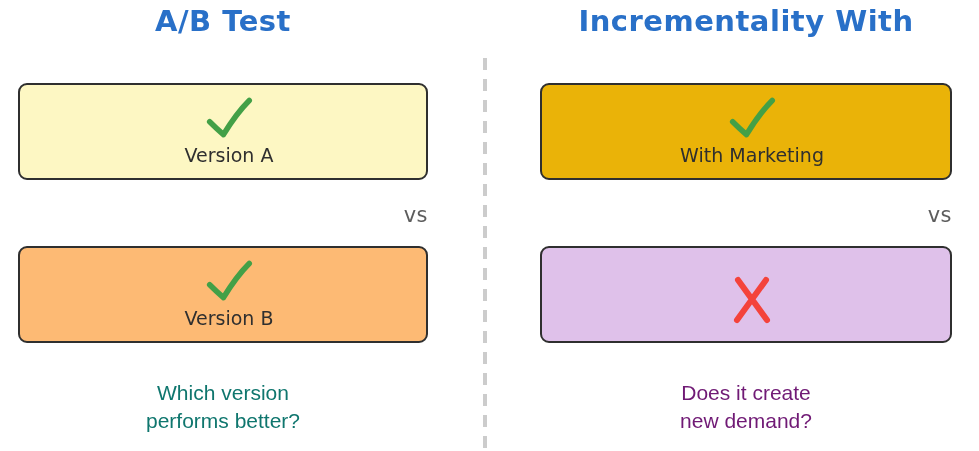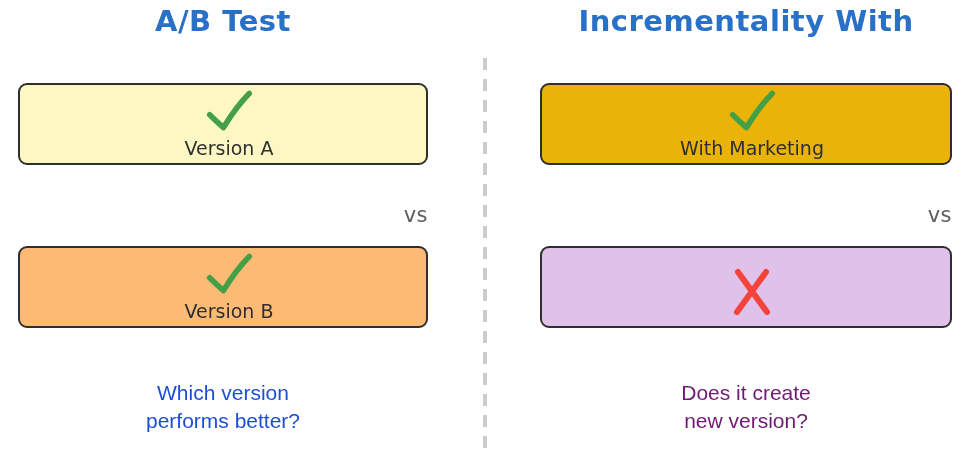--- a/index.html
+++ b/index.html
@@ -18,21 +18,21 @@
     font-size: 29px;
     font-weight: 800;
     letter-spacing: 0.5px;
     font-family: "DejaVu Sans", sans-serif;
   }
   .title-left  { left: 18px;  width: 410px; }
   .title-right { left: 540px; width: 412px; }
 
   .card {
     position: absolute;
-    height: 82px;
+    height: 97px;
     border: 2.5px solid #2f2f2f;
     border-radius: 9px;
     box-sizing: border-box;
     display: flex;
     flex-direction: column;
     align-items: center;
     justify-content: center;
     padding-left: 12px;
   }
   .card-left  { left: 18px;  width: 410px; }
@@ -105,21 +105,21 @@
 
   <div class="vs vs-left" style="color: rgb(93, 93, 93);">vs</div>
 
   <div class="card card-left row2" style="background-color: #fdba74;">
     <svg class="mark mark-check" viewBox="0 0 60 50">
       <path d="M9 29 Q16 36 24 43 Q38 20 52 6" fill="none" stroke-width="6" stroke-linecap="round" stroke-linejoin="round" stroke="#43A047"></path>
     </svg>
     <div class="card-label">Version B</div>
   </div>
 
-  <div class="caption caption-left" style="color: #1d4ed8;">
+  <div class="caption caption-left" style="color: #0f766e;">
     <div>Which version</div>
     <div>performs better?</div>
   </div>
 
   <div class="divider" style="--divider-color: #CCCCCC;"></div>
 
   <div class="col-title title-right" style="color: rgb(41, 112, 200);">Incrementality With</div>
 
   <div class="card card-right row1" style="background-color: #eab308;">
     <svg class="mark mark-check" viewBox="0 0 60 50">
@@ -131,16 +131,16 @@
   <div class="vs vs-right" style="color: rgb(93, 93, 93);">vs</div>
 
   <div class="card card-right row2" style="background-color: rgb(223, 193, 234);">
     <svg class="mark mark-x" viewBox="0 0 46 56">
       <path d="M9 8 L38 48 M37 8 L8 48" fill="none" stroke-width="6" stroke-linecap="round" stroke="#F4433B"></path>
     </svg>
   </div>
 
   <div class="caption caption-right" style="color: #701a75;">
     <div>Does it create</div>
-    <div>new version?</div>
+    <div>new demand?</div>
   </div>
 
 </div>
 
 </body></html>

